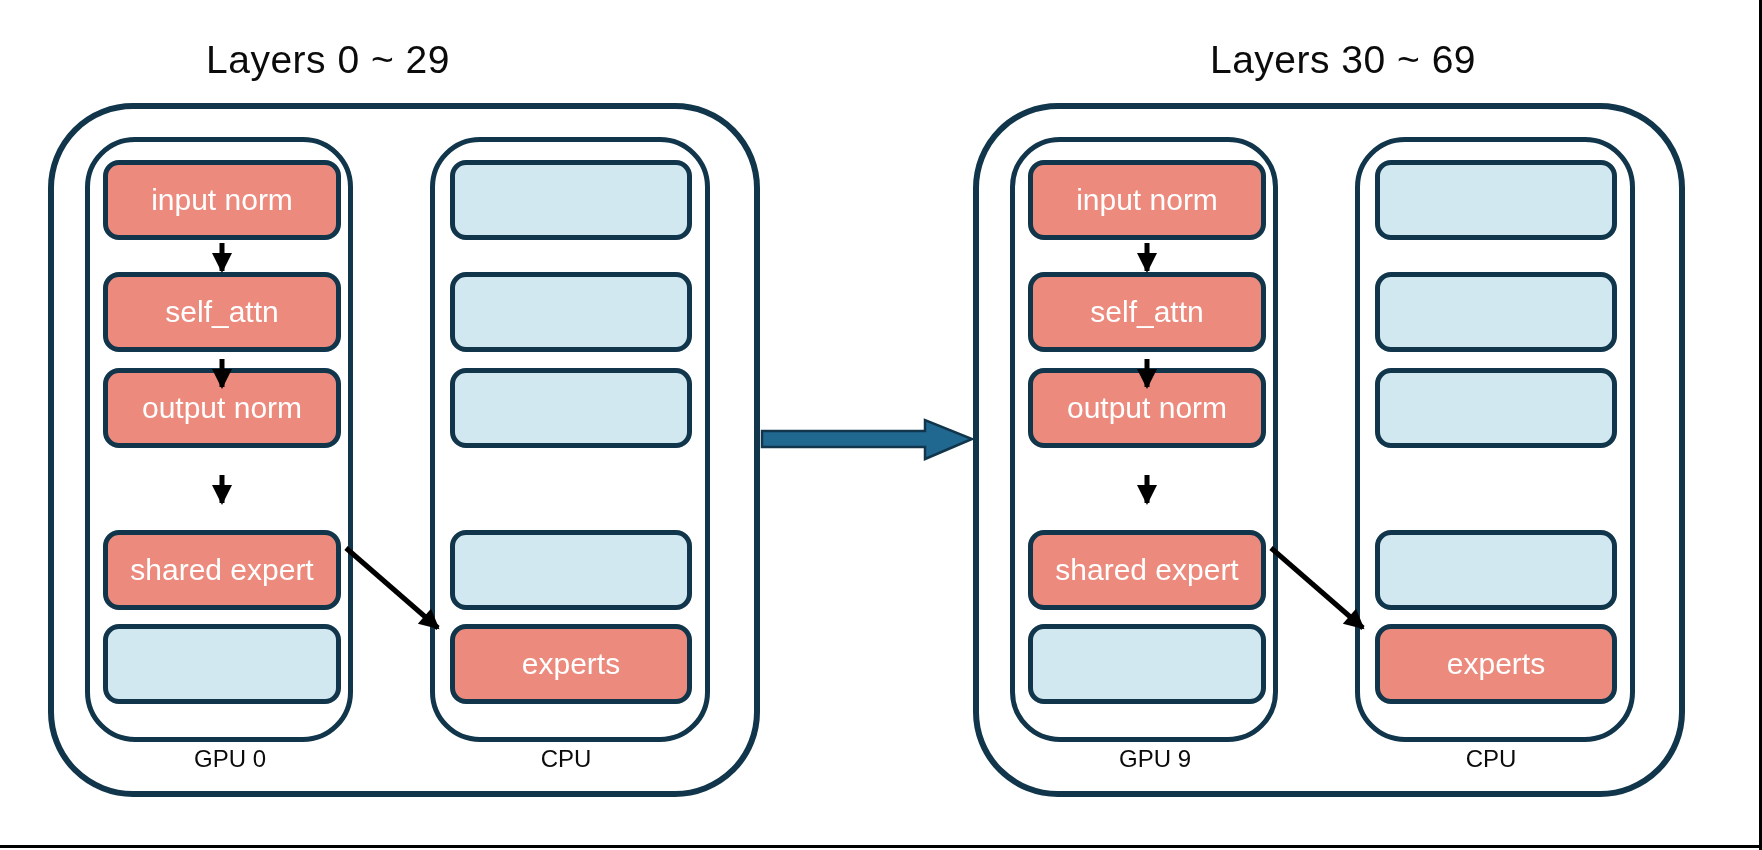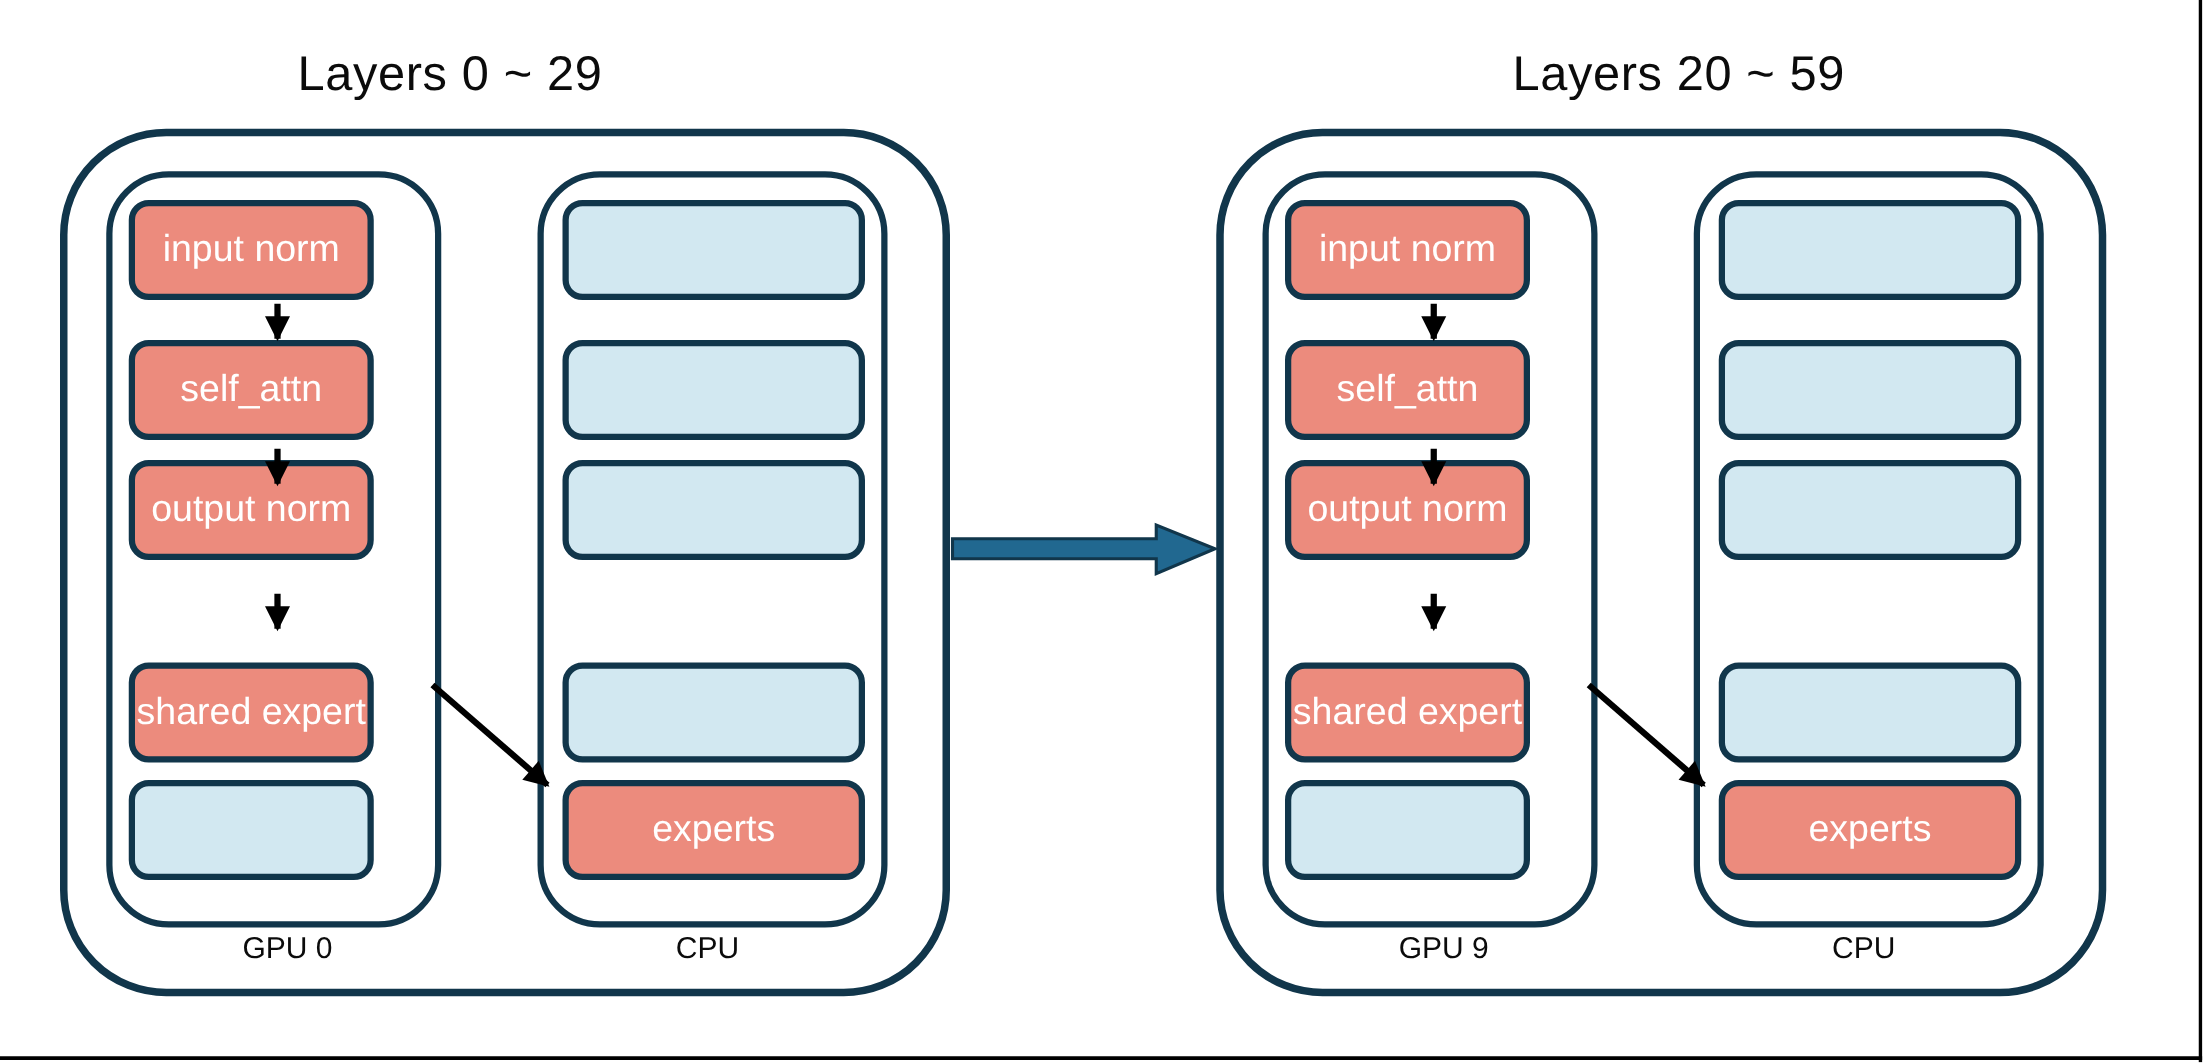--- a/index.html
+++ b/index.html
@@ -20,41 +20,41 @@
     border:5px solid #11364B;border-radius:50px;background:#ffffff;
   }
   .inner.cpu{width:280px;}
   .box{
     position:absolute;height:80px;box-sizing:border-box;border:5px solid #11364B;
     border-radius:16px;display:flex;align-items:center;justify-content:center;
     font-size:30px;color:#ffffff;white-space:nowrap;
   }
   .salmon{background:#EC8B7D;}
   .blue{background:#D2E8F1;}
-  .gpu-col-box{width:196px;}
+  .gpu-col-box{width:238px;}
   .cpu-col-box{width:242px;}
   .devlabel{
     position:absolute;top:745px;transform:translateX(-50%);
     font-size:24px;color:#0b0b0b;white-space:nowrap;
   }
   .transfer-label{
     position:absolute;left:790px;top:452px;font-size:33px;line-height:40px;color:#0b0b0b;
   }
   .arrows{position:absolute;left:0;top:0;pointer-events:none;}
   .edge-bottom{position:absolute;left:0;top:845px;width:1762px;height:3px;background:#000;}
   .edge-right{position:absolute;left:1759px;top:0;width:3px;height:850px;background:#000;}
   
   .r1{top:160px}.r2{top:272px}.r3{top:368px}.r4{top:530px}.r5{top:624px}
 </style>
 </head>
 <body>
 
 <div class="canvas">
 
-  <div class="title" style="left:360px">Layers 0 ~ 29</div>
+  <div class="title" style="left:328px">Layers 0 ~ 29</div>
 
   <div class="outer" style="left:48px"></div>
 
   <div class="inner" style="left:85px"></div>
   <div class="inner cpu" style="left:430px"></div>
 
   <div class="box salmon gpu-col-box r1" style="left:103px">input norm</div>
   <div class="box salmon gpu-col-box r2" style="left:103px">self_attn</div>
   <div class="box salmon gpu-col-box r3" style="left:103px">output norm</div>
   <div class="box salmon gpu-col-box r4" style="left:103px">shared expert</div>
@@ -62,21 +62,21 @@
 
   <div class="box blue   cpu-col-box r1" style="left:450px"></div>
   <div class="box blue   cpu-col-box r2" style="left:450px"></div>
   <div class="box blue   cpu-col-box r3" style="left:450px"></div>
   <div class="box blue   cpu-col-box r4" style="left:450px"></div>
   <div class="box salmon cpu-col-box r5" style="left:450px">experts</div>
 
   <div class="devlabel" style="left:230px">GPU 0</div>
   <div class="devlabel" style="left:566px">CPU</div>
 
-  <div class="title" style="left:1343px">Layers 20 ~ 59</div>
+  <div class="title" style="left:1343px">Layers 30 ~ 69</div>
 
   <div class="outer" style="left:973px"></div>
 
   <div class="inner" style="left:1010px"></div>
   <div class="inner cpu" style="left:1355px"></div>
 
   <div class="box salmon gpu-col-box r1" style="left:1028px">input norm</div>
   <div class="box salmon gpu-col-box r2" style="left:1028px">self_attn</div>
   <div class="box salmon gpu-col-box r3" style="left:1028px">output norm</div>
   <div class="box salmon gpu-col-box r4" style="left:1028px">shared expert</div>

